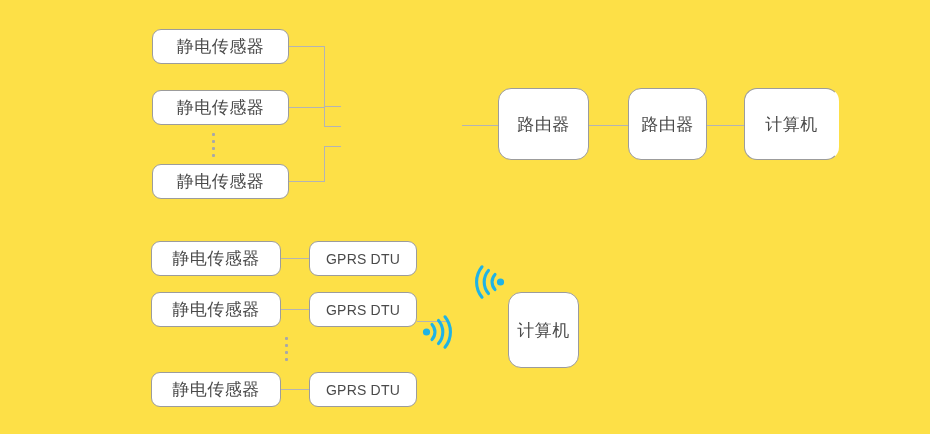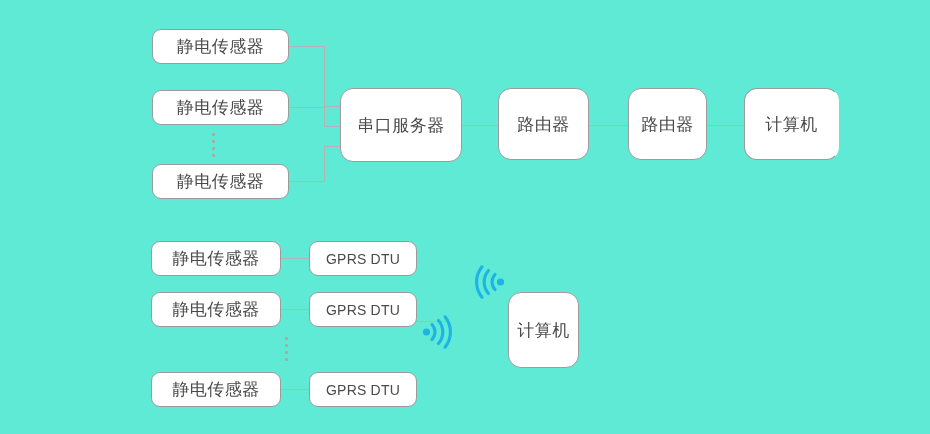--- a/index.html
+++ b/index.html
@@ -8,21 +8,21 @@
     padding: 0;
     background: #ffffff;
   }
   body {
     font-family: "Liberation Sans", "DejaVu Sans", sans-serif;
   }
   #canvas {
     position: relative;
     width: 930px;
     height: 434px;
-    background: #5eead4;
+    background: #fde047;
     overflow: hidden;
   }
 
   
   .node {
     position: absolute;
     box-sizing: border-box;
     border: 1.4px solid #9c9c9c;
     border-radius: 9px;
     background: #ffffff;
@@ -111,23 +111,20 @@
   <div class="hline" style="left:324px; top:106px; width:17px;"></div>
 
   <div class="hline" style="left:289px; top:107px; width:35px;"></div>
   <div class="vline" style="left:324px; top:107px; height:19px;"></div>
   <div class="hline" style="left:324px; top:126px; width:17px;"></div>
 
   <div class="hline" style="left:289px; top:181px; width:35px;"></div>
   <div class="vline" style="left:324px; top:146px; height:36px;"></div>
   <div class="hline" style="left:324px; top:146px; width:17px;"></div>
 
-  <div class="node node-cn" style="left:340px; top:88px; width:122px; height:74px; border-radius:13px;">
-    <span>串口服务器</span>
-  </div>
 
   <div class="hline" style="left:462px; top:125px; width:36px;"></div>
 
   <div class="node node-cn" style="left:498px; top:88px; width:91px; height:72px; border-radius:13px;">
     <span>路由器</span>
   </div>
 
   <div class="hline" style="left:589px; top:125px; width:39px;"></div>
 
   <div class="node node-cn" style="left:628px; top:88px; width:79px; height:72px; border-radius:13px;">

